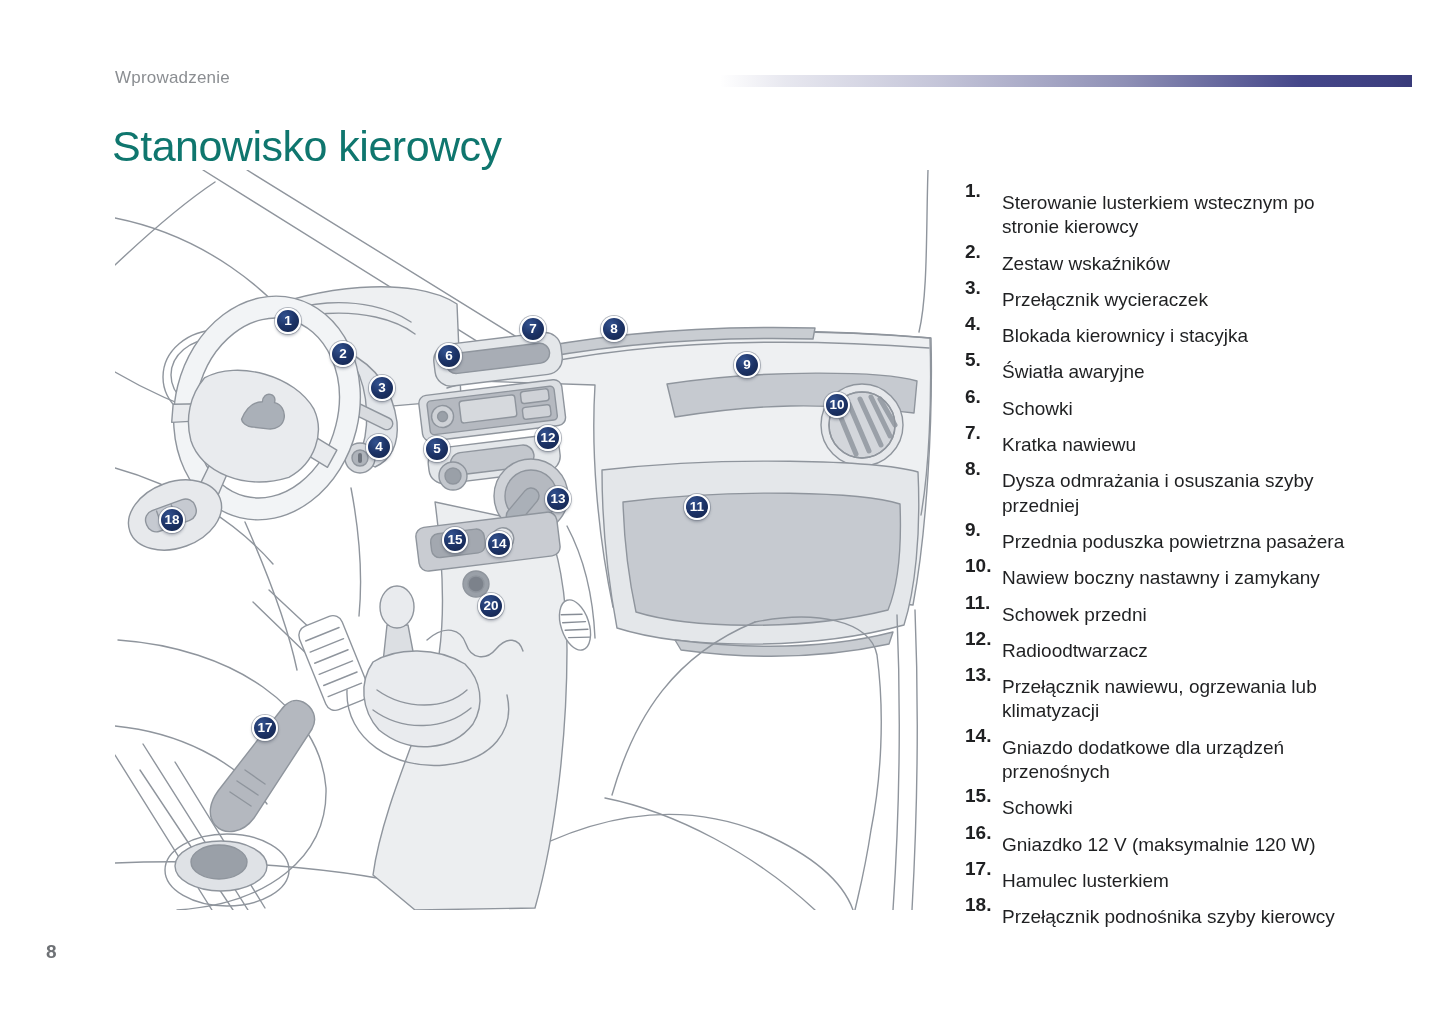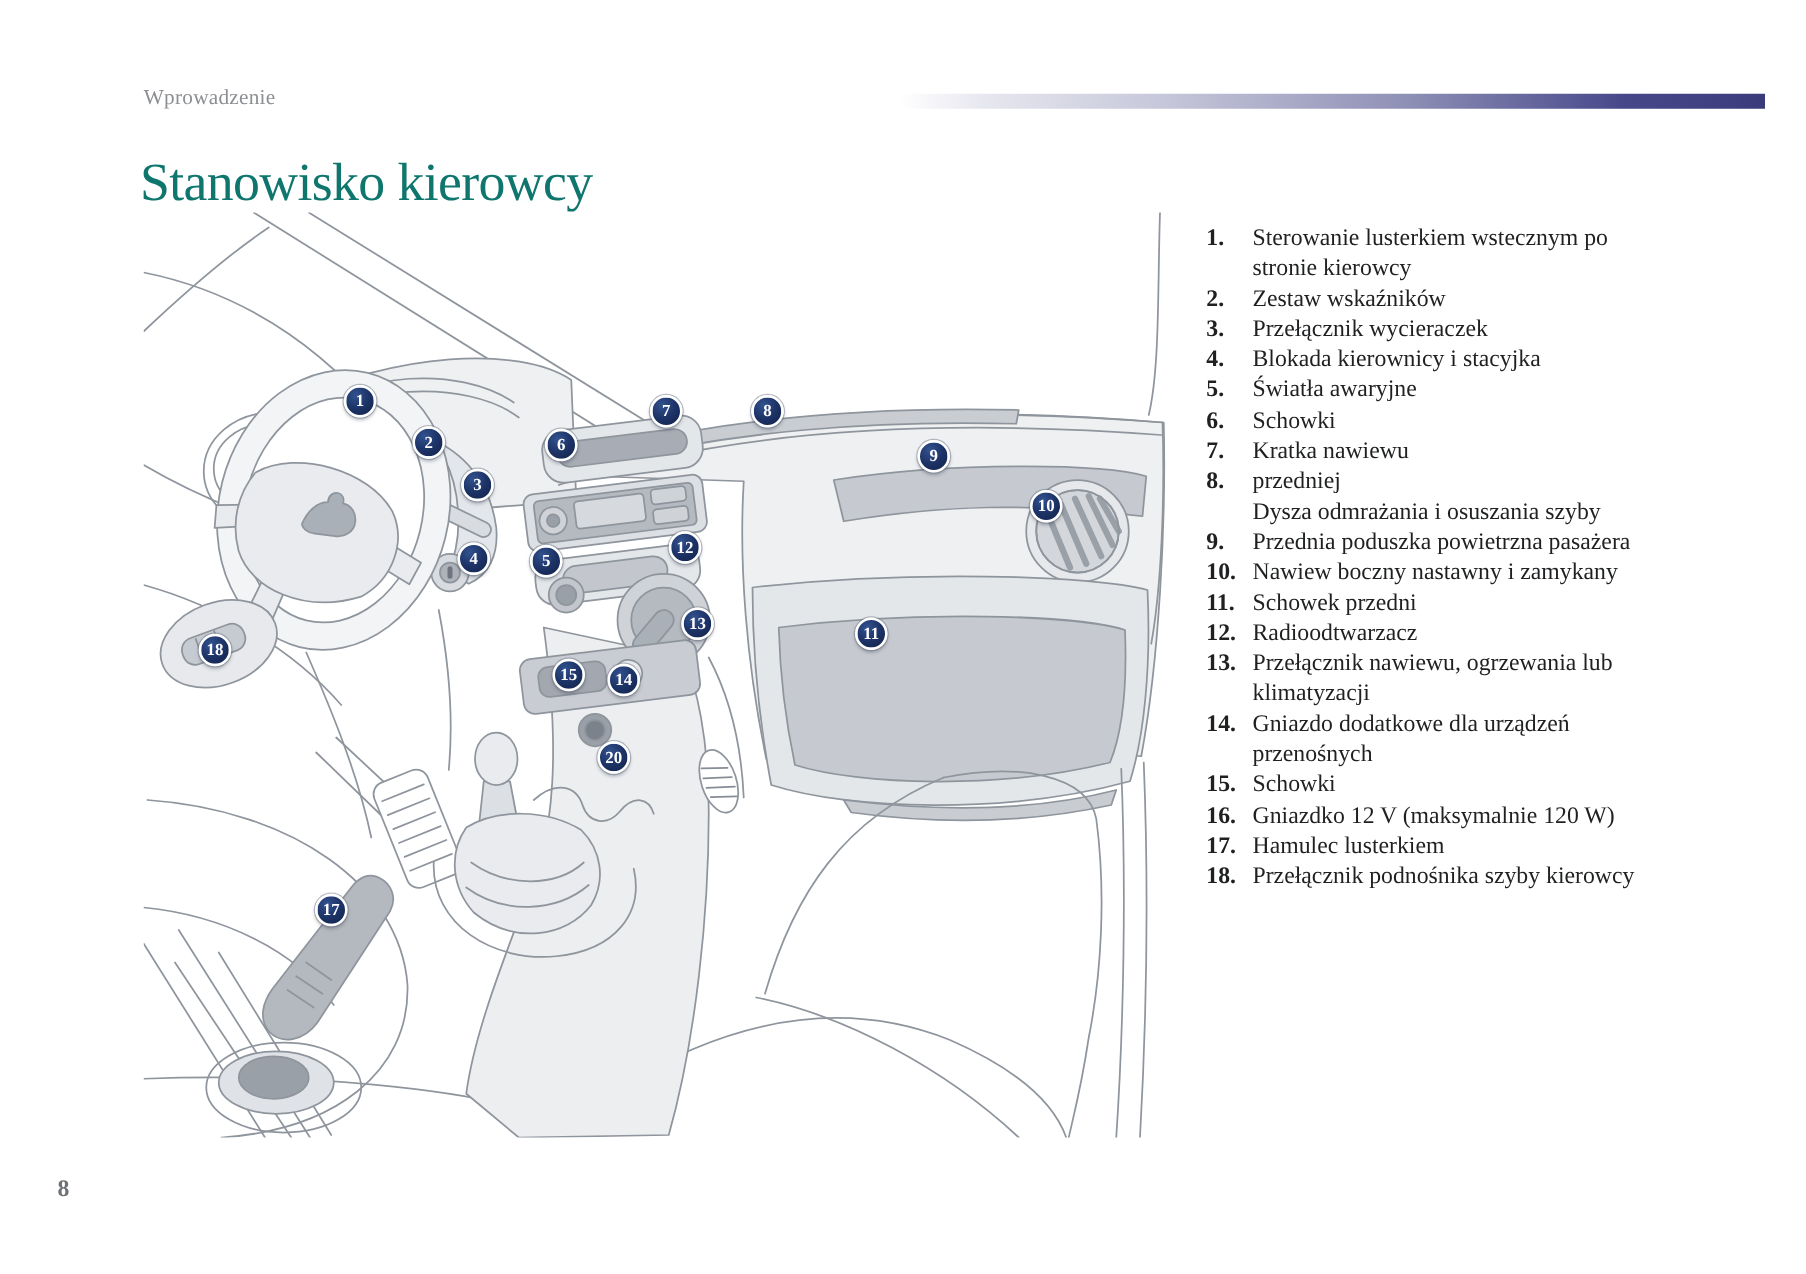--- a/index.html
+++ b/index.html
@@ -1,18 +1,18 @@
 <!DOCTYPE html>
 <html><head>
 <meta charset="utf-8">
 <style>
   html,body{margin:0;padding:0;background:#ffffff;}
   .page{
     position:relative;width:1412px;height:1019px;background:#ffffff;overflow:hidden;
-    font-family:Liberation Serif, serif;
+    font-family:Liberation Sans, sans-serif;
   }
   .header-label{
     position:absolute;left:115px;top:68px;font-size:17px;color:#8b8e92;letter-spacing:.2px;
   }
   .accent-bar{
     position:absolute;left:720px;top:75px;width:725px;height:12px;
     background:linear-gradient(90deg,
       rgba(61,63,128,0) 0%,
       rgba(61,63,128,0.12) 9%,
       rgba(61,63,128,0.30) 30%,
@@ -38,21 +38,21 @@
     box-shadow:0 0 0 1px rgba(118,126,140,.5), 0 2px 3px rgba(40,50,70,.35);
     color:#ffffff;font-weight:bold;font-size:13.5px;line-height:1;
     display:flex;align-items:center;justify-content:center;
   }
   .legend{
     position:absolute;left:965px;top:179px;width:440px;
     font-size:19px;color:#1f2022;
   }
   .legend-item{display:flex;align-items:flex-start;}
   .legend-num{flex:0 0 37px;font-weight:bold;line-height:24.3px;}
-  .legend-text{line-height:24.3px;}
+  .legend-text{line-height:24.3px;margin-top:12px;}
   .legend-text div{white-space:nowrap;}
 </style>
 </head>
 <body>
 
 <div class="page">
 
   <div class="header-label">Wprowadzenie</div>
   <div class="accent-bar"></div>
   <div class="page-title">Stanowisko kierowcy</div>
@@ -300,22 +300,22 @@
       </div>
       <div class="legend-item">
         <div class="legend-num">7.</div>
         <div class="legend-text">
           <div>Kratka nawiewu</div>
         </div>
       </div>
       <div class="legend-item">
         <div class="legend-num">8.</div>
         <div class="legend-text">
+          <div>Dysza odmrażania i osuszania szyby</div>
           <div>przedniej</div>
-          <div>Dysza odmrażania i osuszania szyby</div>
         </div>
       </div>
       <div class="legend-item">
         <div class="legend-num">9.</div>
         <div class="legend-text">
           <div>Przednia poduszka powietrzna pasażera</div>
         </div>
       </div>
       <div class="legend-item">
         <div class="legend-num">10.</div>

